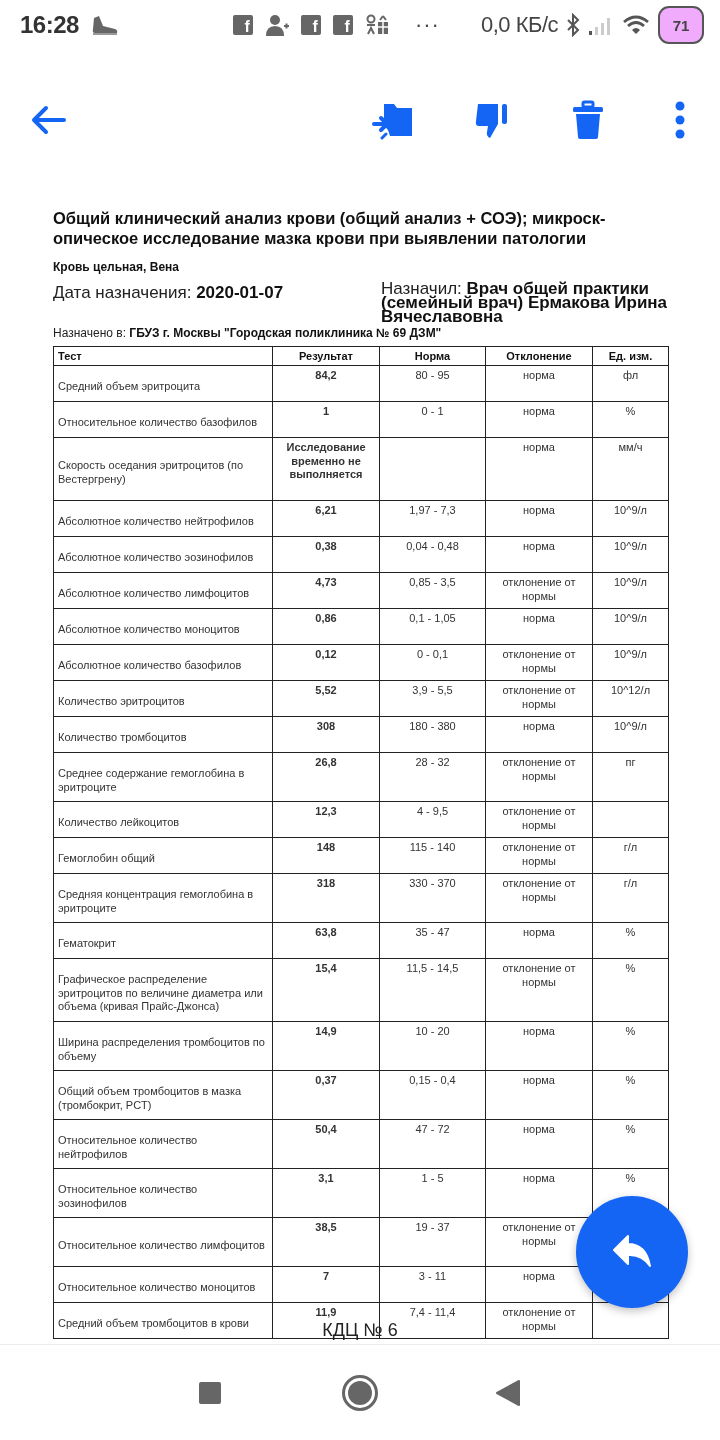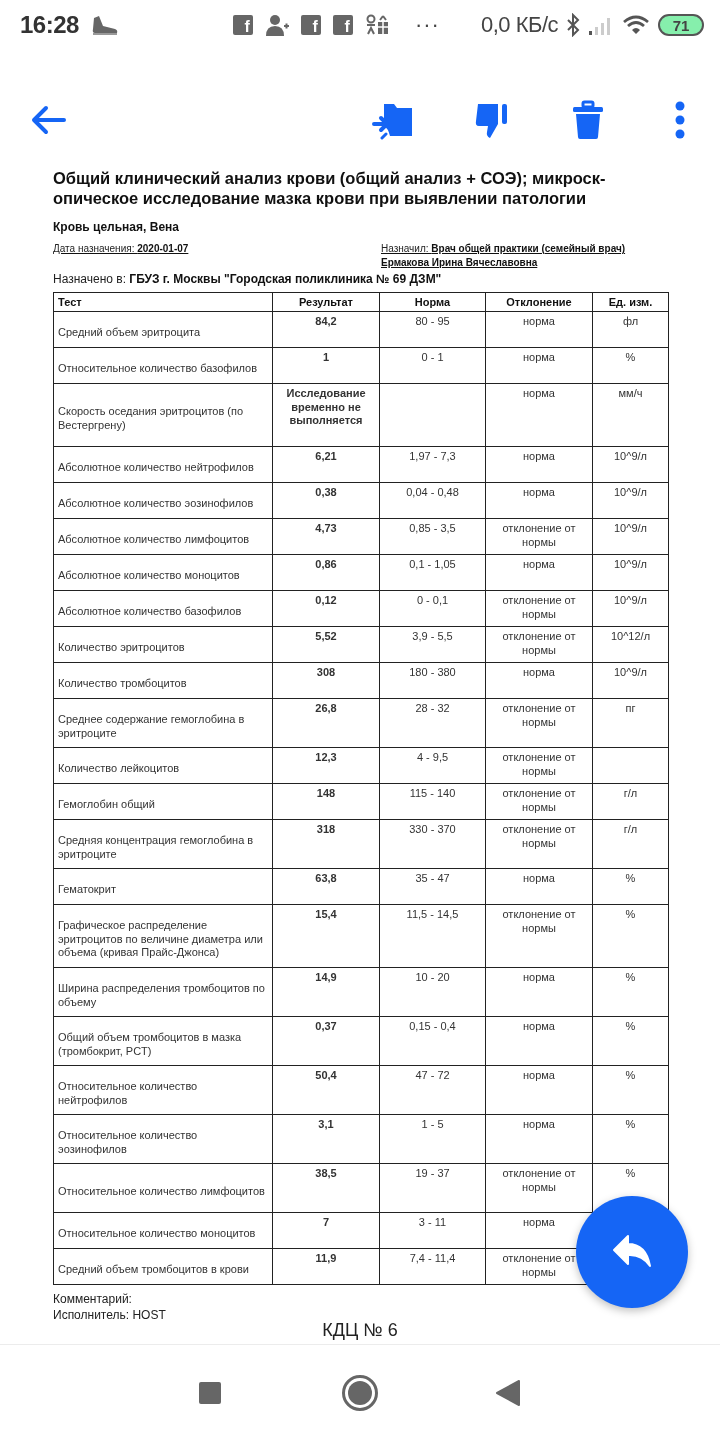--- a/index.html
+++ b/index.html
@@ -10,31 +10,31 @@
   .status-bar { position: absolute; top: 0; left: 0; width: 720px; height: 50px; display: flex; align-items: center; padding: 0 16px 0 20px; color: #555; }
   .status-time { font-size: 24px; color: #333; letter-spacing: -0.5px; font-weight: bold; }
   .status-icons-left { display: flex; align-items: center; gap: 12px; margin-left: 12px; }
   .sb-ico { display: inline-flex; align-items: center; justify-content: center; }
   .fb-box { width: 20px; height: 20px; background: #666; color: #fff; font-weight: bold; font-size: 16px; display: flex; align-items: flex-end; justify-content: flex-end; padding-right: 3px; line-height: 1; border-radius: 2px; }
   .lines { width: 22px; height: 14px; display: flex; flex-direction: column; justify-content: space-between; transform: skewX(-18deg); }
   .lines span { display: block; height: 3px; background: #666; }
   .dots3 { font-size: 22px; color: #444; letter-spacing: 1px; margin-left: 14px; }
   .status-right { margin-left: auto; display: flex; align-items: center; gap: 8px; }
   .net-speed { font-size: 22px; color: #444; letter-spacing: -0.5px; }
-  .battery { width: 46px; height: 22px; border: 2px solid #555; border-radius: 11px; font-size: 15px; color: #444; display: flex; align-items: center; justify-content: center; font-weight: bold; background: #86efac; }
+  .battery { width: 46px; height: 38px; border: 2px solid #555; border-radius: 11px; font-size: 15px; color: #444; display: flex; align-items: center; justify-content: center; font-weight: bold; background: #f0abfc; }
 
   
   .toolbar { position: absolute; top: 92px; left: 0; width: 720px; height: 56px; }
   .tb-btn { position: absolute; top: 6px; width: 44px; height: 44px; display: flex; align-items: center; justify-content: center; cursor: pointer; }
 
   
   .doc { position: absolute; top: 168px; left: 53px; width: 615px; }
-  .doc-title { font-size: 16.5px; font-weight: bold; line-height: 20px; color: #111; }
+  .doc-title { font-size: 16.5px; font-weight: bold; line-height: 20px; color: #111; margin-top: 40px; }
   .specimen { margin-top: 12px; font-size: 12px; font-weight: bold; }
-  .meta-row { display: flex; margin-top: 8px; font-size: 10px; text-decoration: underline; }
+  .meta-row { display: flex; margin-top: 8px; font-size: 17px; }
   .meta-left { width: 328px; padding-top: 1px; }
   .meta-right { width: 287px; line-height: 14px; }
   .meta-label { font-weight: normal; color: #222; }
   .meta-value { font-weight: bold; }
   .meta-place { margin-top: 2px; font-size: 12px; }
 
   table.results { margin-top: 6px; width: 615px; border-collapse: collapse; font-size: 11px; table-layout: fixed; }
   table.results th, table.results td { border: 1px solid #222; vertical-align: top; }
   table.results th { font-weight: bold; height: 19px; padding: 3px 4px 0; font-size: 11px; }
   table.results th.c-test { text-align: left; }

